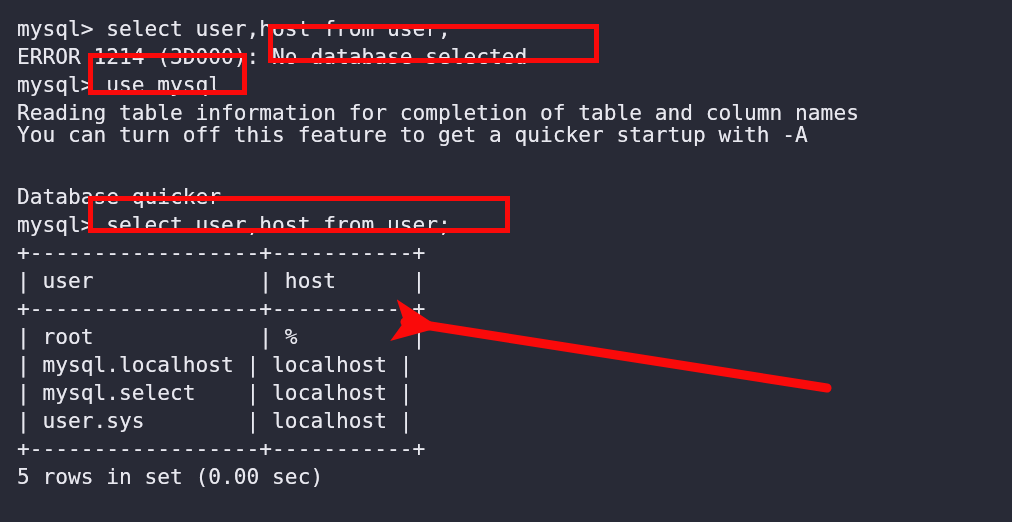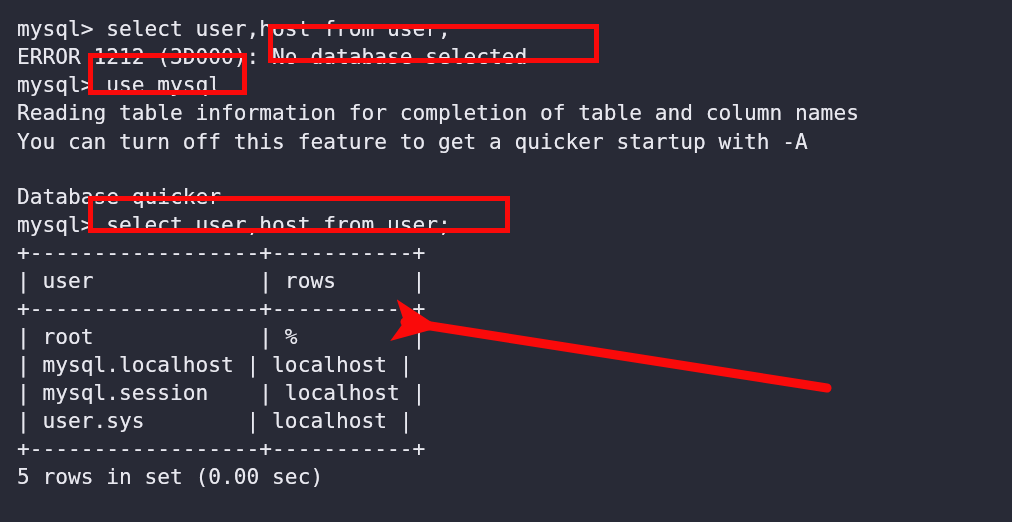--- a/index.html
+++ b/index.html
@@ -59,33 +59,33 @@
     top: 0;
   }
 </style>
 </head>
 <body>
 
 <div id="screen">
 
   <div id="terminal">
     <div class="line" style="top:3px">mysql&gt; select user,host from user;</div>
-    <div class="line" style="top:31px">ERROR 1212 (3D000): No database selected</div>
+    <div class="line" style="top:31px">ERROR 1214 (3D000): No database selected</div>
     <div class="line" style="top:59px">mysql&gt; use mysql</div>
     <div class="line" style="top:87px">Reading table information for completion of table and column names</div>
-    <div class="line" style="top:116px">You can turn off this feature to get a quicker startup with -A</div>
+    <div class="line" style="top:109px">You can turn off this feature to get a quicker startup with -A</div>
     <div class="line" style="top:143px"></div>
     <div class="line" style="top:171px">Database quicker</div>
     <div class="line" style="top:199px">mysql&gt; select user,host from user;</div>
     <div class="line" style="top:227px">+------------------+-----------+</div>
-    <div class="line" style="top:255px">| user             | rows      |</div>
+    <div class="line" style="top:255px">| user             | host      |</div>
     <div class="line" style="top:283px">+------------------+-----------+</div>
     <div class="line" style="top:311px">| root             | %         |</div>
     <div class="line" style="top:339px">| mysql.localhost | localhost |</div>
-    <div class="line" style="top:367px">| mysql.session    | localhost |</div>
+    <div class="line" style="top:367px">| mysql.select    | localhost |</div>
     <div class="line" style="top:395px">| user.sys        | localhost |</div>
     <div class="line" style="top:423px">+------------------+-----------+</div>
     <div class="line" style="top:451px">5 rows in set (0.00 sec)</div>
     <div class="line" style="top:479px"></div>
     <div class="line" style="top:507px">mysql&gt; exit</div>
   </div>
 
   <div id="annotations">
 
     <div class="redbox" style="left:268px; top:24px; width:331px; height:39px;"></div>

